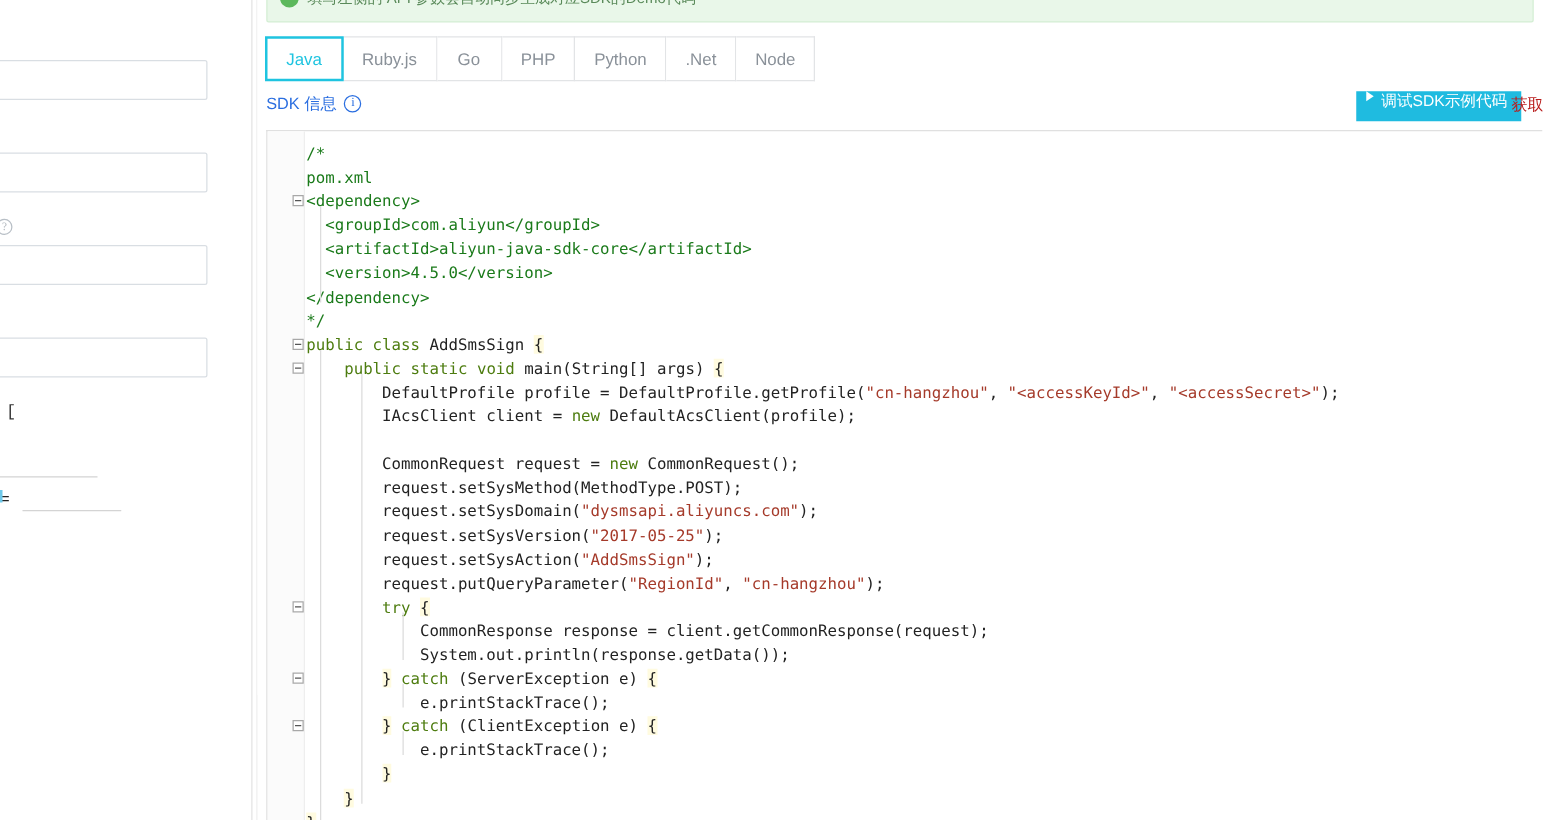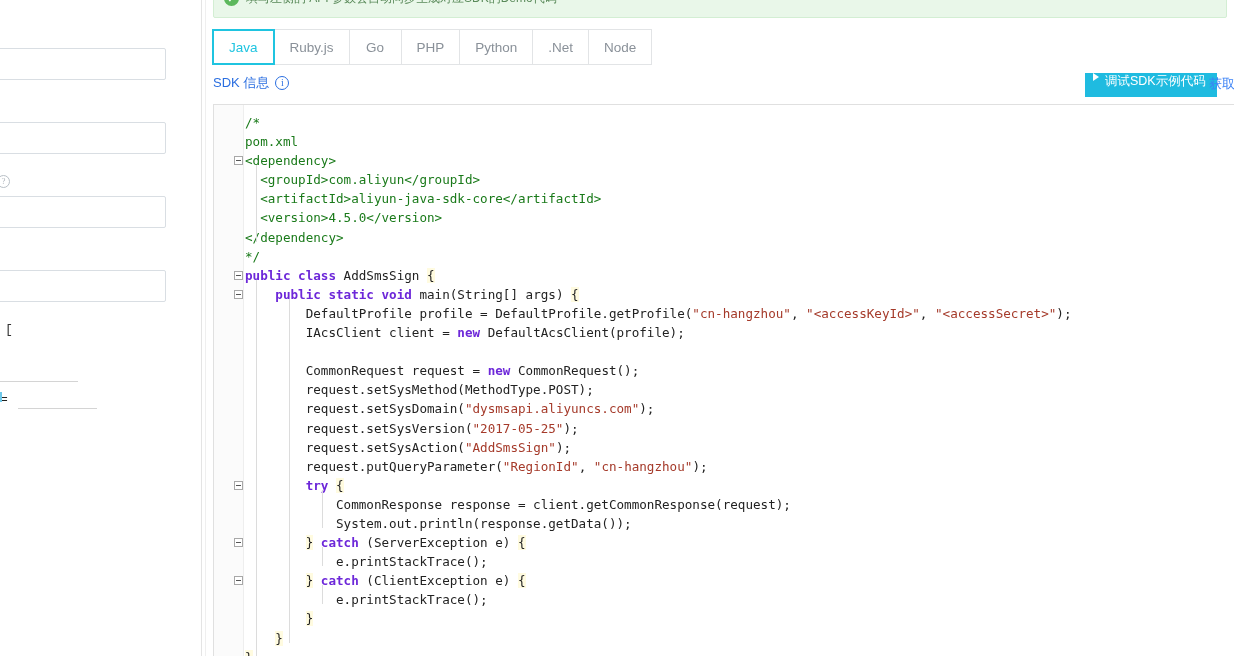--- a/index.html
+++ b/index.html
@@ -189,21 +189,21 @@
     width: 0; height: 0;
     border-left: 6px solid #fff;
     border-top: 4px solid transparent;
     border-bottom: 4px solid transparent;
     margin-right: 6px;
   }
   #get-sdk-link {
     position: absolute;
     left: 1003px; top: 75px;
     font-size: 13px;
-    color: #3b82f6;
+    color: #b91c1c;
     cursor: pointer;
     white-space: nowrap;
   }
 
   
   #code-panel {
     position: absolute;
     left: 7px; top: 104px;
     width: 1021px;
     height: 552px;
@@ -240,21 +240,21 @@
     height: 552px;
     padding-top: 8px;
     font-family: "DejaVu Sans Mono", "Liberation Mono", monospace;
     font-size: 12.6px;
     line-height: 19.1px;
     white-space: pre;
     color: #222222;
   }
   .ln { display: block; height: 19.1px; }
   .cmt  { color: #1a7a1a; }
-  .kw   { color: #6d28d9; font-weight: bold; }
+  .kw   { color: #4d7c0f; }
   .str  { color: #a53a2a; }
   .pln  { color: #222222; }
   .brc  { color: #222222; background: #fffbe0; }
   
   .guide {
     position: absolute;
     width: 1px;
     background: #dcdcdc;
   }
 </style>

